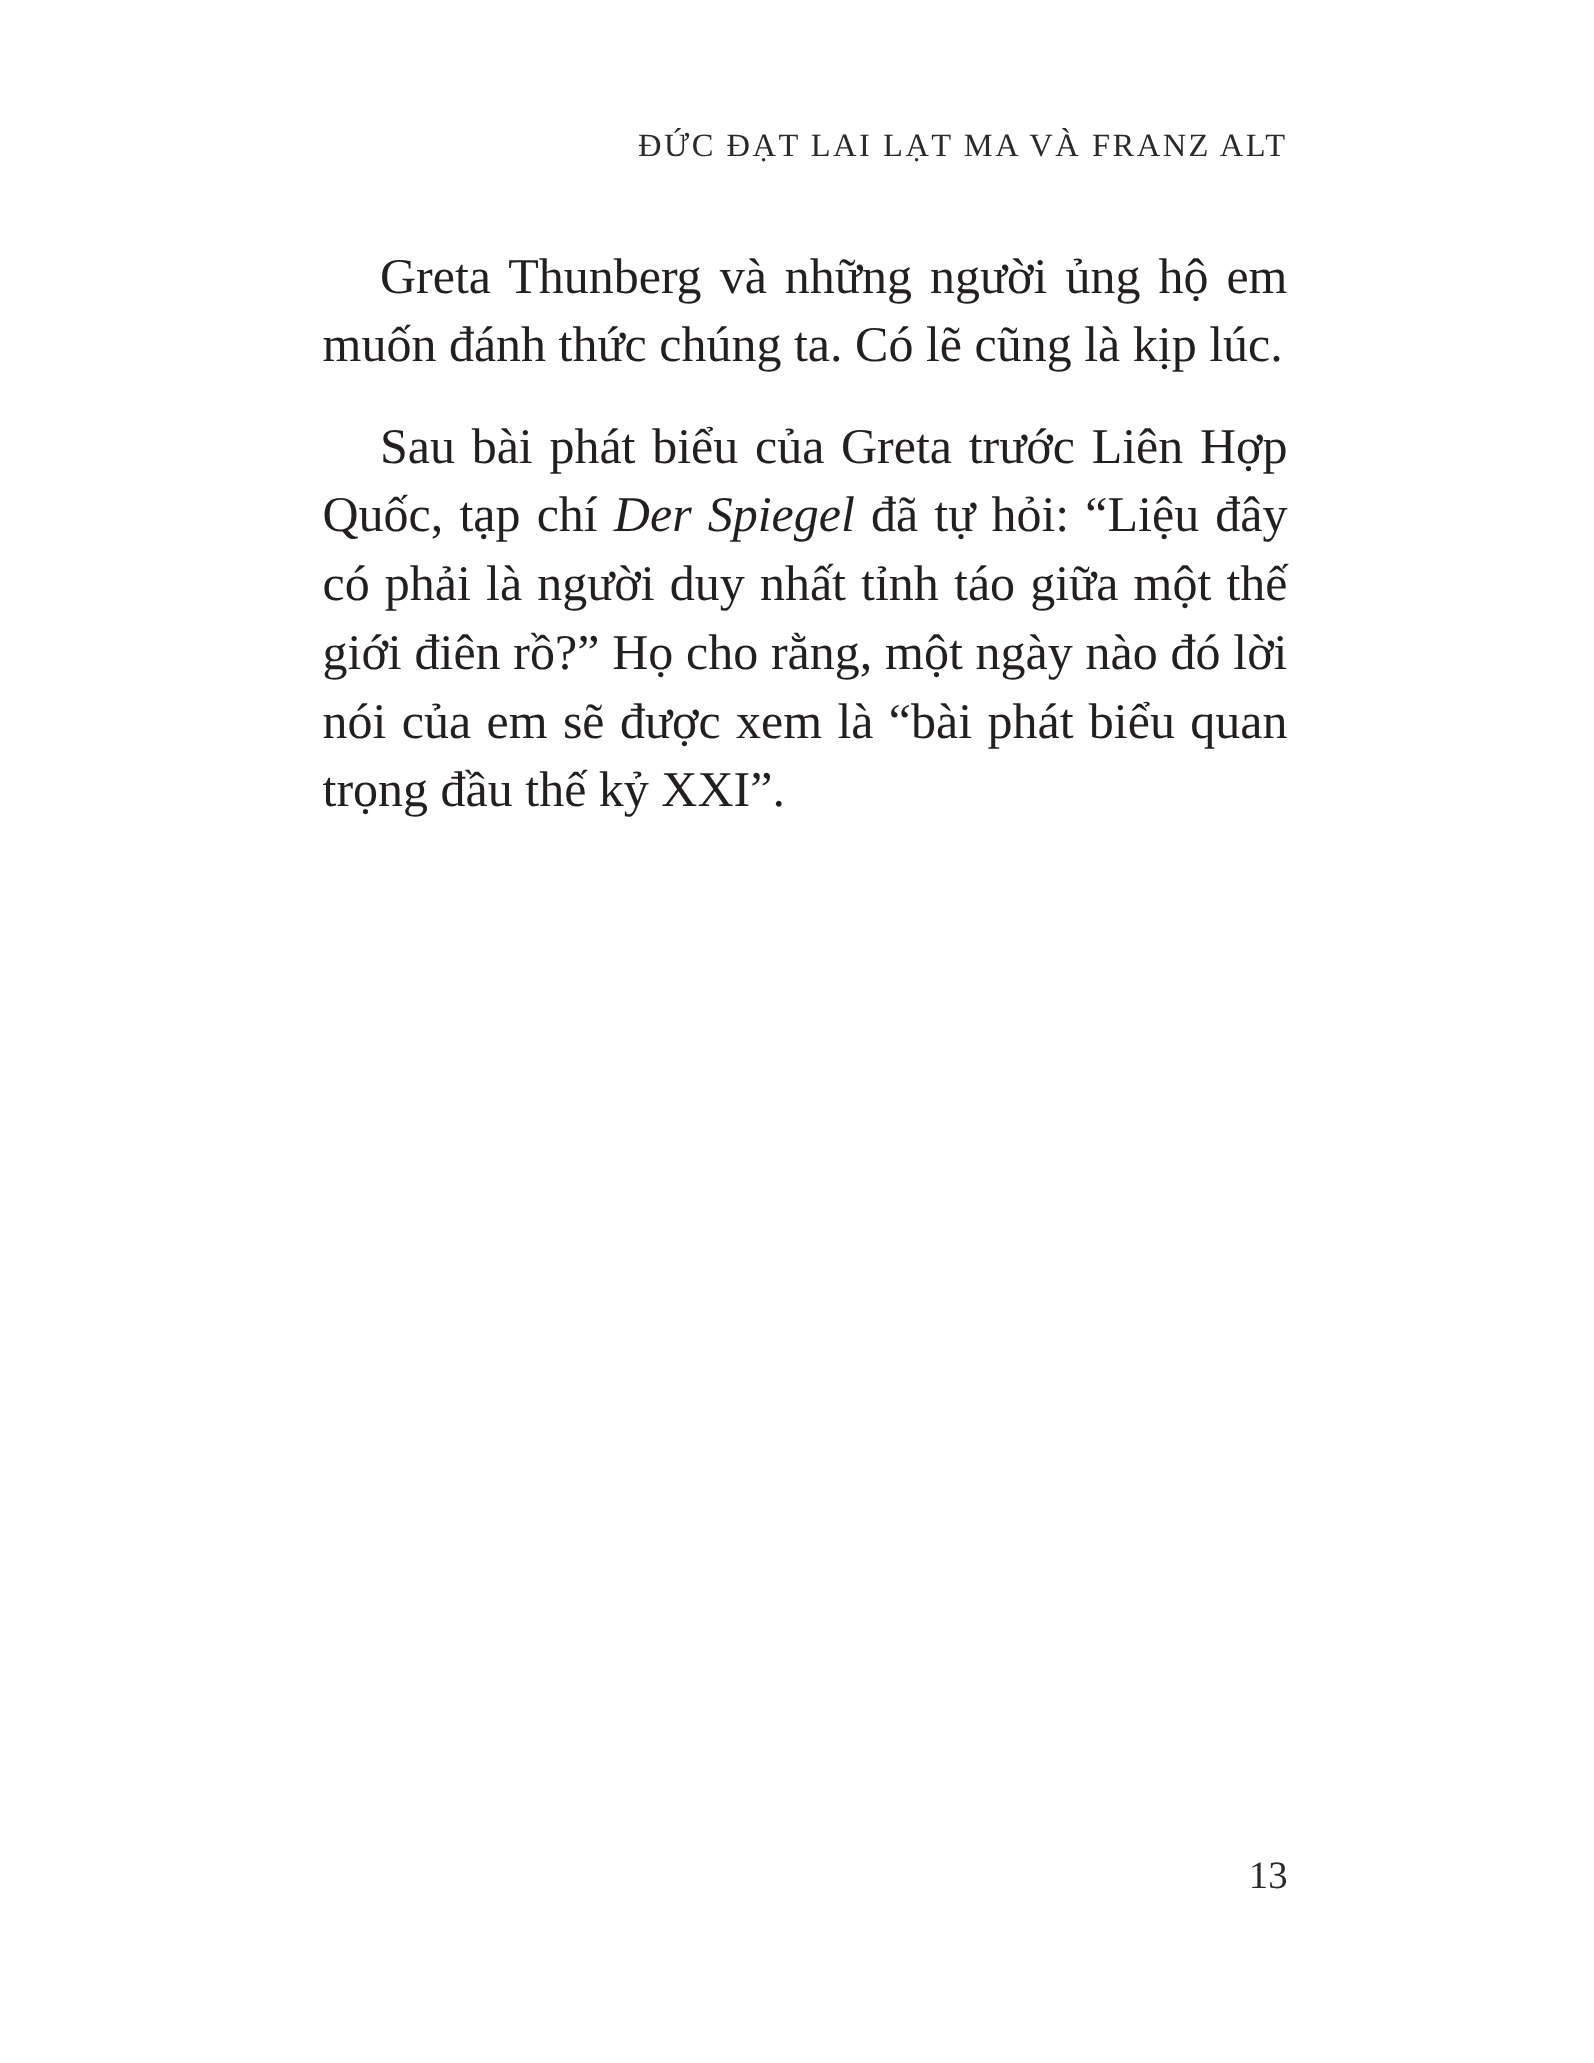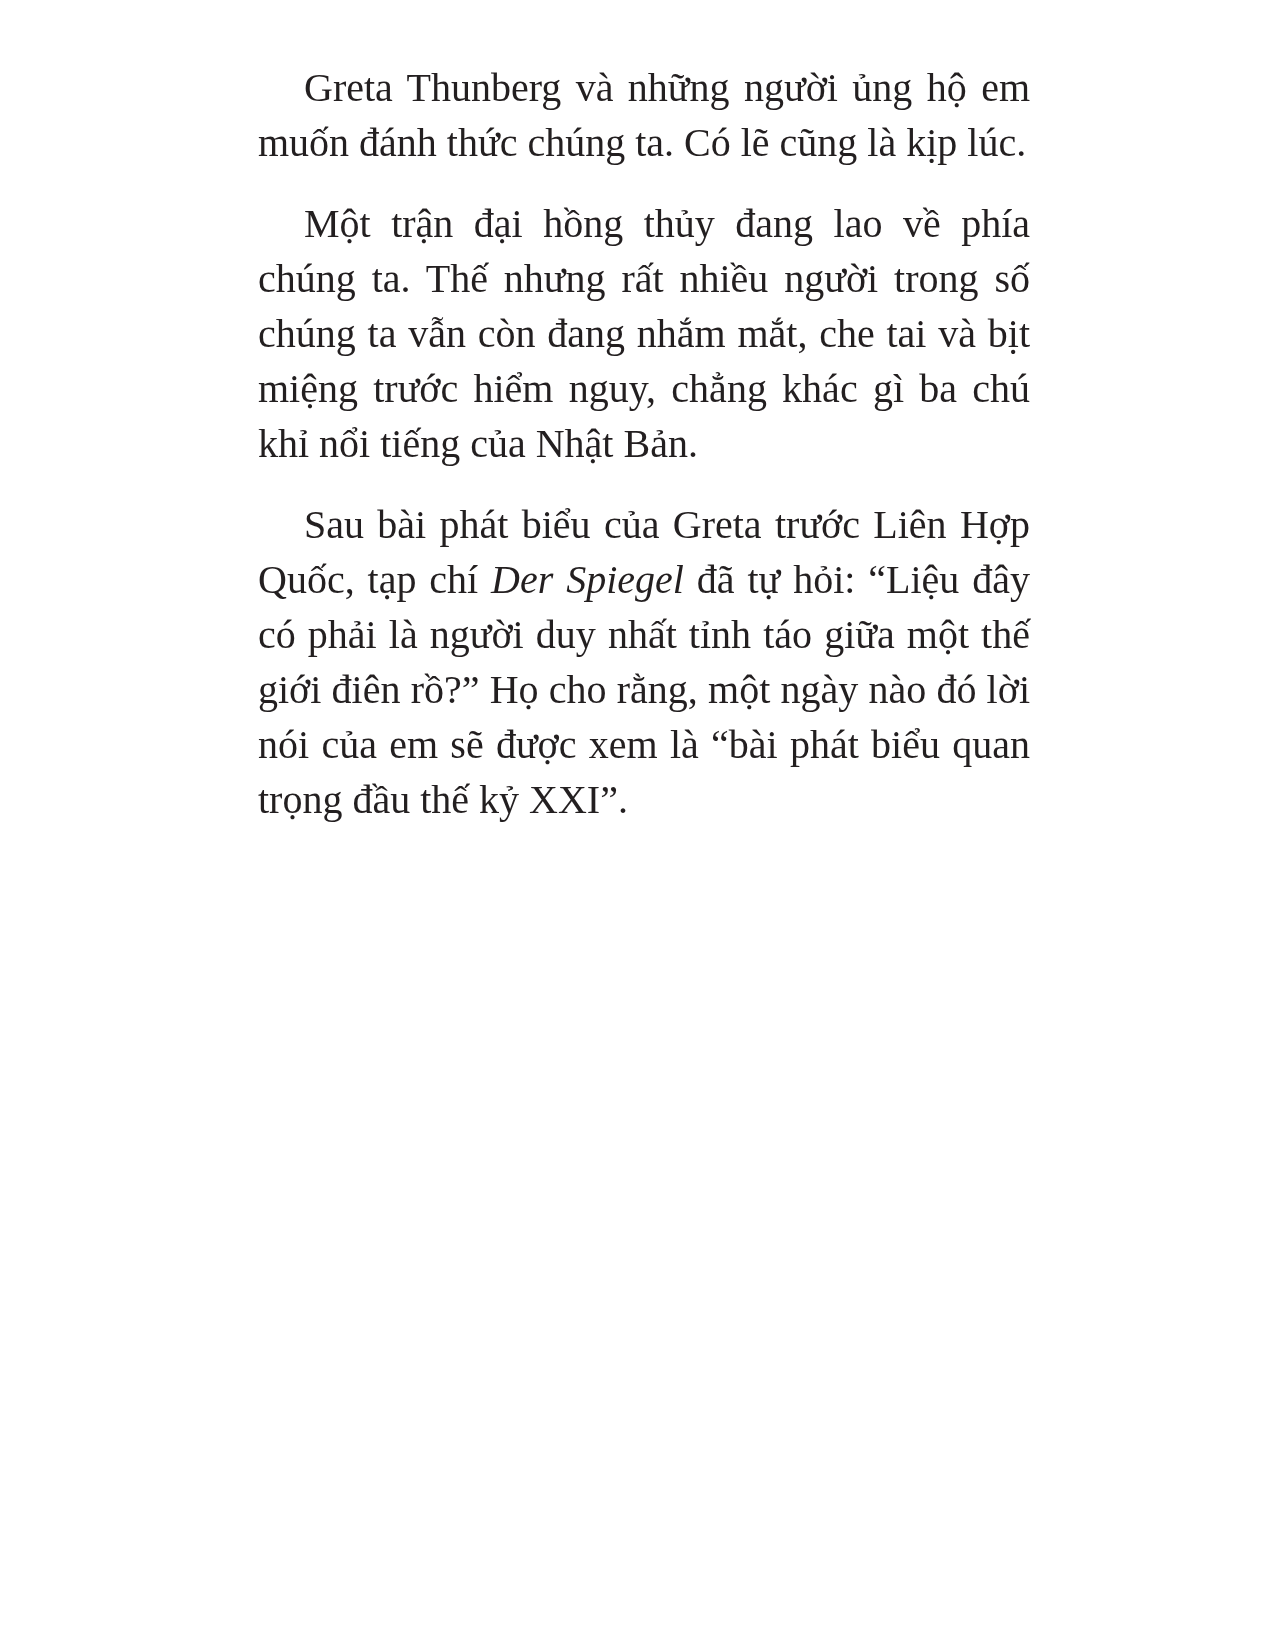--- a/index.html
+++ b/index.html
@@ -57,25 +57,26 @@
     line-height: 36px;
     color: #2a2a2a;
   }
 </style>
 </head>
 <body>
 
 <div class="page">
   <div class="text-column">
 
+    <div class="running-header">ĐỨC ĐẠT LAI LẠT MA VÀ FRANZ ALT</div>
 
     <div class="body-text">
 
       <p>Greta Thunberg và những người ủng hộ em muốn đánh thức chúng ta. Có lẽ cũng là kịp lúc.</p>
 
-      <p>Một trận đại hồng thủy đang lao về phía chúng ta. Thế nhưng rất nhiều người trong số chúng ta vẫn còn đang nhắm mắt, che tai và bịt miệng trước hiểm nguy, chẳng khác gì ba chú khỉ nổi tiếng của Nhật Bản.</p>
 
       <p><span>Sau bài phát biểu của Greta trước Liên Hợp Quốc, tạp chí </span><span class="magazine-title">Der Spiegel</span><span> đã tự hỏi: “Liệu đây có phải là người duy nhất tỉnh táo giữa một thế giới điên rồ?” Họ cho rằng, một ngày nào đó lời nói của em sẽ được xem là “bài phát biểu quan trọng đầu thế kỷ XXI”.</span></p>
 
     </div>
   </div>
 
+  <div class="page-number">13</div>
 </div>
 
 </body></html>

